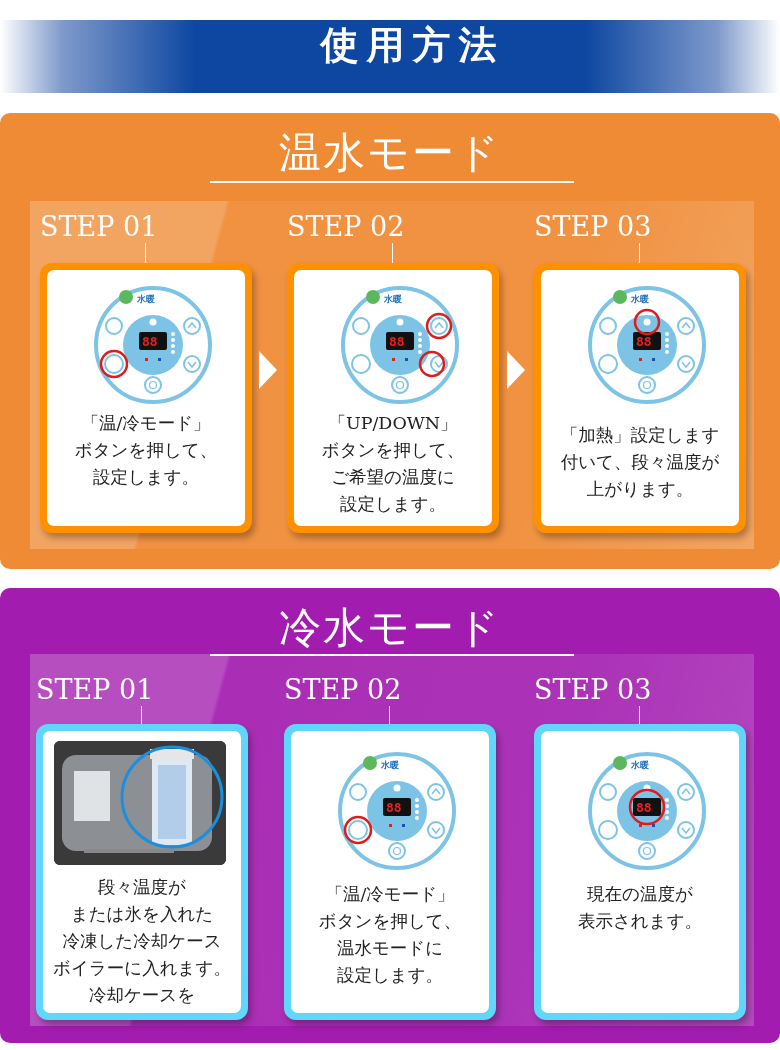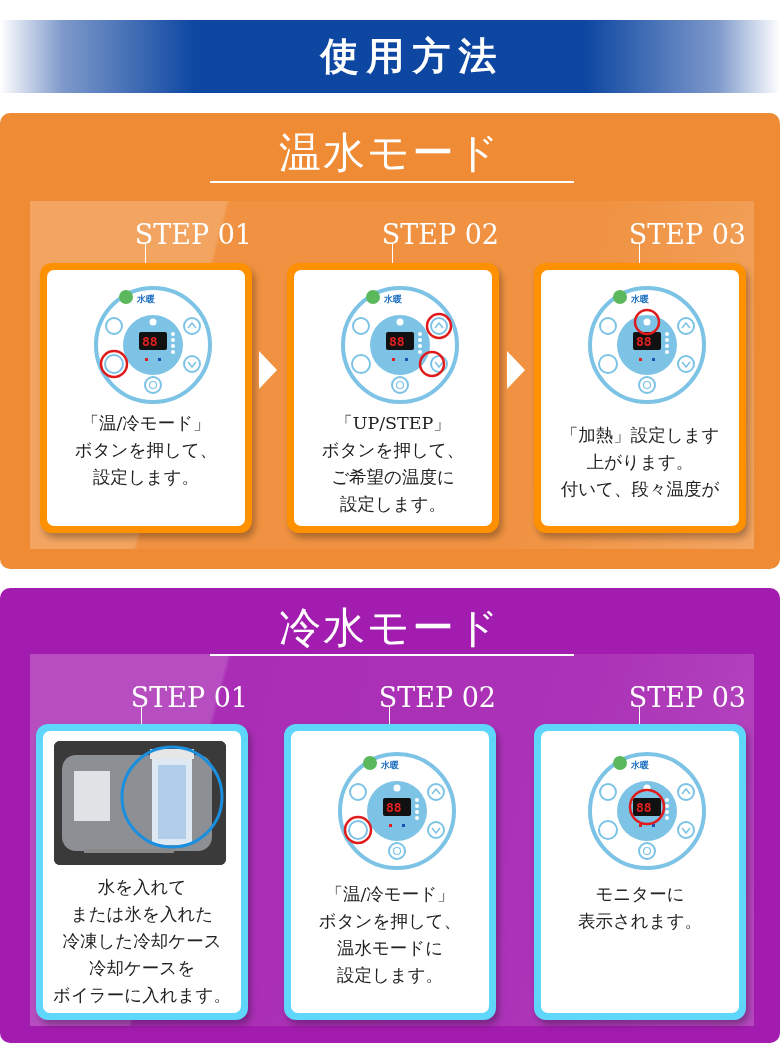--- a/index.html
+++ b/index.html
@@ -2,21 +2,21 @@
 <html><head>
 <meta charset="utf-8">
 <style>
   * { box-sizing: border-box; margin: 0; padding: 0; }
   html, body { width: 780px; height: 1050px; background: #ffffff; overflow: hidden; }
   body { position: relative; font-family: "DejaVu Serif", "Liberation Serif", serif; }
 
   .top-banner {
     position: absolute; left: 0; top: 20px; width: 780px; height: 73px;
     background: linear-gradient(to right, rgba(255,255,255,1) 0%, rgba(20,70,160,0.55) 8%, #0d47a1 25%, #0d47a1 75%, rgba(20,70,160,0.55) 92%, rgba(255,255,255,1) 100%);
-    display: flex; align-items: center; justify-content: center; padding-left: 45px;
+    display: flex; justify-content: center; padding-left: 45px;
   }
   .top-banner .title {
     color: #ffffff; font-family: "DejaVu Sans", "Liberation Sans", sans-serif;
     font-size: 38px; font-weight: bold; letter-spacing: 8px;
   }
 
   .section {
     position: absolute; left: 0; width: 780px; border-radius: 10px; overflow: hidden;
   }
   .section.warm { top: 113px; height: 456px; background: #ef8b35; }
@@ -38,22 +38,22 @@
   }
   .warm .inner-bg { top: 88px; height: 348px;
     background: linear-gradient(105deg, rgba(255,255,255,0.22) 0%, rgba(255,255,255,0.22) 24%, rgba(255,255,255,0.06) 24.5%, rgba(255,255,255,0.06) 70%, rgba(255,255,255,0.14) 85%, rgba(255,255,255,0.22) 100%); }
   .cool .inner-bg { top: 66px; height: 372px;
     background: linear-gradient(105deg, rgba(255,255,255,0.22) 0%, rgba(255,255,255,0.22) 24%, rgba(255,255,255,0.08) 24.5%, rgba(255,255,255,0.10) 70%, rgba(255,255,255,0.2) 100%); }
 
   .step {
     position: absolute; width: 212px;
   }
   .step-label {
-    position: absolute; left: 0; width: 212px; text-align: right; color: #ffffff;
-    font-family: "DejaVu Serif", "Liberation Serif", serif; font-size: 27px; margin-top: 8px;
+    position: absolute; left: 0; width: 212px; text-align: left; color: #ffffff;
+    font-family: "DejaVu Serif", "Liberation Serif", serif; font-size: 27px;
   }
   .step-line {
     position: absolute; left: 105px; width: 1px; height: 20px; background: #ffffff;
   }
   .card {
     position: absolute; left: 0; width: 212px; border-radius: 12px; padding: 7px;
     box-shadow: 3px 5px 6px rgba(0,0,0,0.28);
   }
   .warm .card { background: #ff9100; top: 150px; height: 270px; }
   .cool .card { background: #5fd7fb; top: 136px; height: 296px; }
@@ -153,21 +153,21 @@
     <div class="step-label">STEP 02</div>
     <div class="step-line"></div>
     <div class="card">
       <div class="card-inner">
         <svg class="panel" viewBox="0 0 120 120">
           <use href="#control-panel"></use>
           <circle cx="99" cy="41" r="12" fill="none" stroke="#e01b1b" stroke-width="2.5"></circle>
           <circle cx="92" cy="79" r="12" fill="none" stroke="#e01b1b" stroke-width="2.5"></circle>
         </svg>
         <div class="card-text">
-          <div>「UP/STEP」</div>
+          <div>「UP/DOWN」</div>
           <div>ボタンを押して、</div>
           <div>ご希望の温度に</div>
           <div>設定します。</div>
         </div>
       </div>
     </div>
   </div>
 
   <div class="arrow" style="left:507px; top:238px;"></div>
 
@@ -175,22 +175,22 @@
     <div class="step-label">STEP 03</div>
     <div class="step-line"></div>
     <div class="card">
       <div class="card-inner">
         <svg class="panel" viewBox="0 0 120 120">
           <use href="#control-panel"></use>
           <circle cx="60" cy="37" r="12" fill="none" stroke="#e01b1b" stroke-width="2.5"></circle>
         </svg>
         <div class="card-text" style="top:152px;">
           <div>「加熱」設定します</div>
+          <div>付いて、段々温度が</div>
           <div>上がります。</div>
-          <div>付いて、段々温度が</div>
         </div>
       </div>
     </div>
   </div>
 </section>
 
 <section class="section cool">
   <div class="section-title">冷水モード</div>
   <div class="title-rule"></div>
   <div class="inner-bg"></div>
@@ -206,25 +206,25 @@
             <rect x="8" y="14" width="150" height="96" rx="14" fill="#cfd6dc" opacity="0.55"></rect>
             <rect x="20" y="30" width="36" height="50" fill="#eef2f4" opacity="0.85"></rect>
             <rect x="96" y="8" width="44" height="10" fill="#e6e6e6"></rect>
             <rect x="98" y="18" width="40" height="86" fill="#dfe9f3"></rect>
             <rect x="104" y="24" width="28" height="74" fill="#9cc1e4" opacity="0.7"></rect>
             <circle cx="118" cy="56" r="50" fill="none" stroke="#1a8fe0" stroke-width="3"></circle>
             <rect x="30" y="108" width="90" height="4" fill="#888"></rect>
           </svg>
         </div>
         <div class="card-text">
-          <div>水を入れて</div>
+          <div>段々温度が</div>
           <div>または氷を入れた</div>
           <div>冷凍した冷却ケース</div>
+          <div>ボイラーに入れます。</div>
           <div>冷却ケースを</div>
-          <div>ボイラーに入れます。</div>
         </div>
       </div>
     </div>
   </div>
 
   <div class="step step-2" style="left:284px; top:0;">
     <div class="step-label">STEP 02</div>
     <div class="step-line"></div>
     <div class="card">
       <div class="card-inner">
@@ -245,19 +245,19 @@
   <div class="step step-3" style="left:534px; top:0;">
     <div class="step-label">STEP 03</div>
     <div class="step-line"></div>
     <div class="card">
       <div class="card-inner">
         <svg class="panel" viewBox="0 0 120 120">
           <use href="#control-panel"></use>
           <circle cx="60" cy="56" r="17" fill="none" stroke="#e01b1b" stroke-width="2.5"></circle>
         </svg>
         <div class="card-text">
-          <div>モニターに</div>
+          <div>現在の温度が</div>
           <div>表示されます。</div>
         </div>
       </div>
     </div>
   </div>
 </section>
 
 </body></html>

